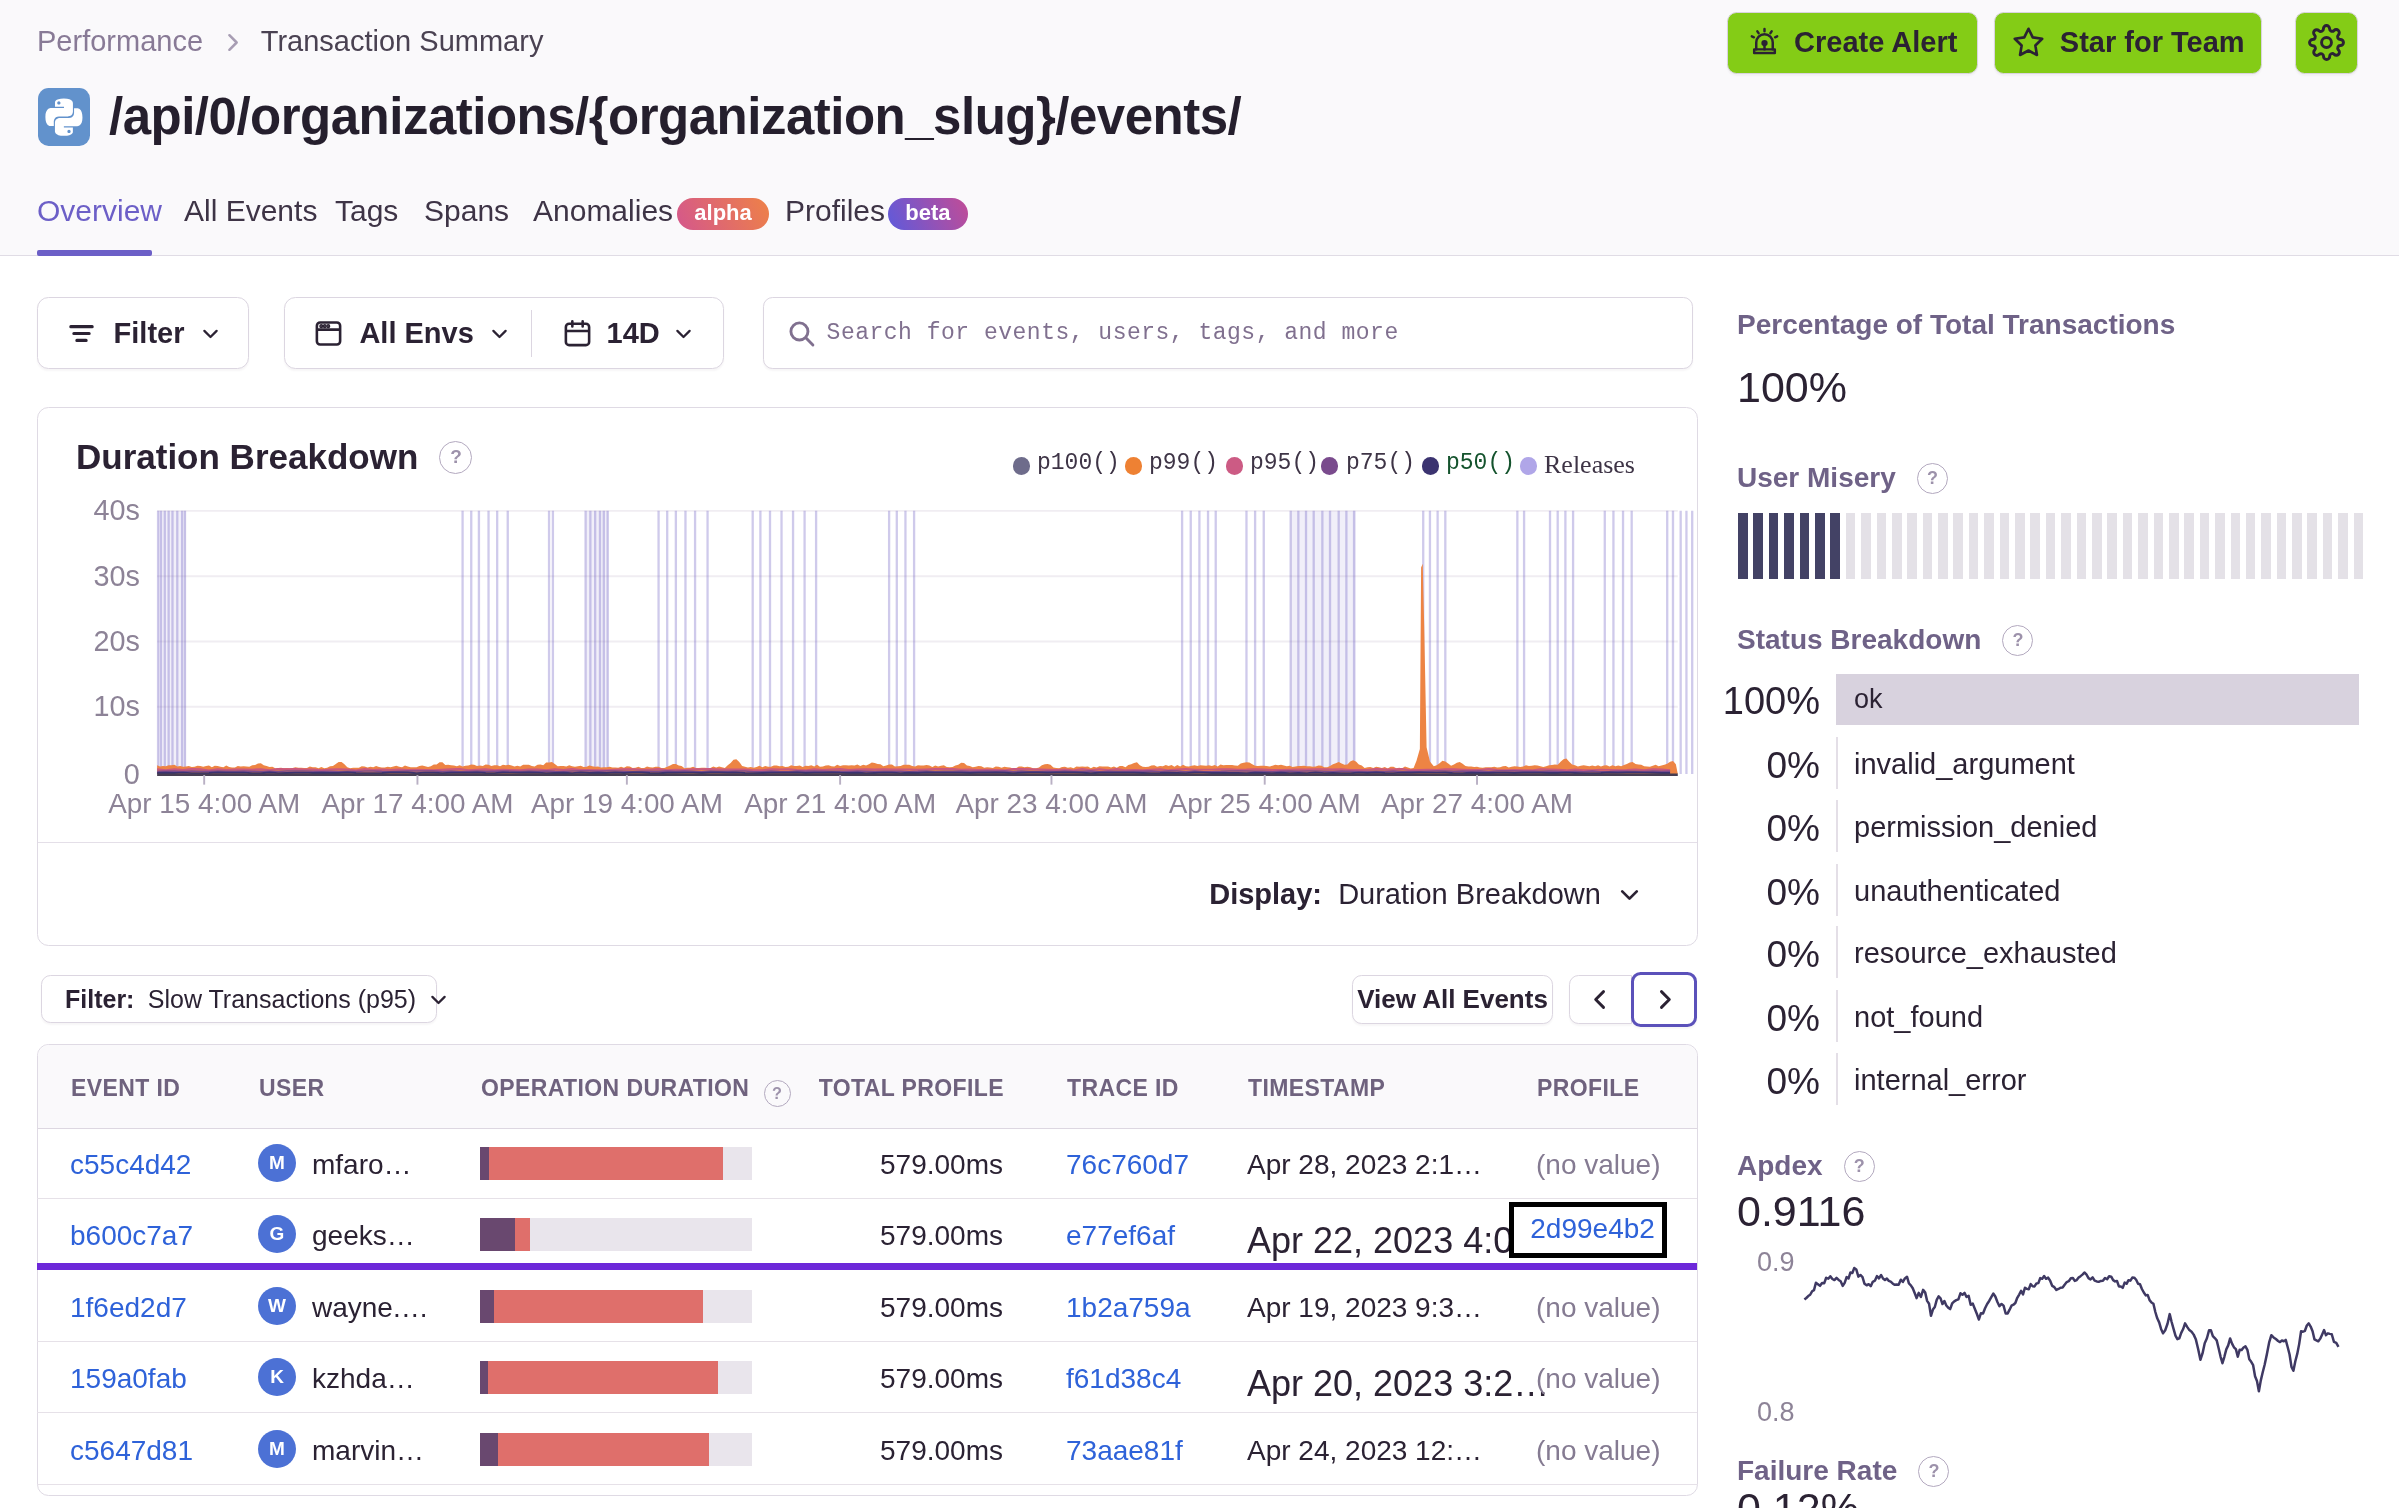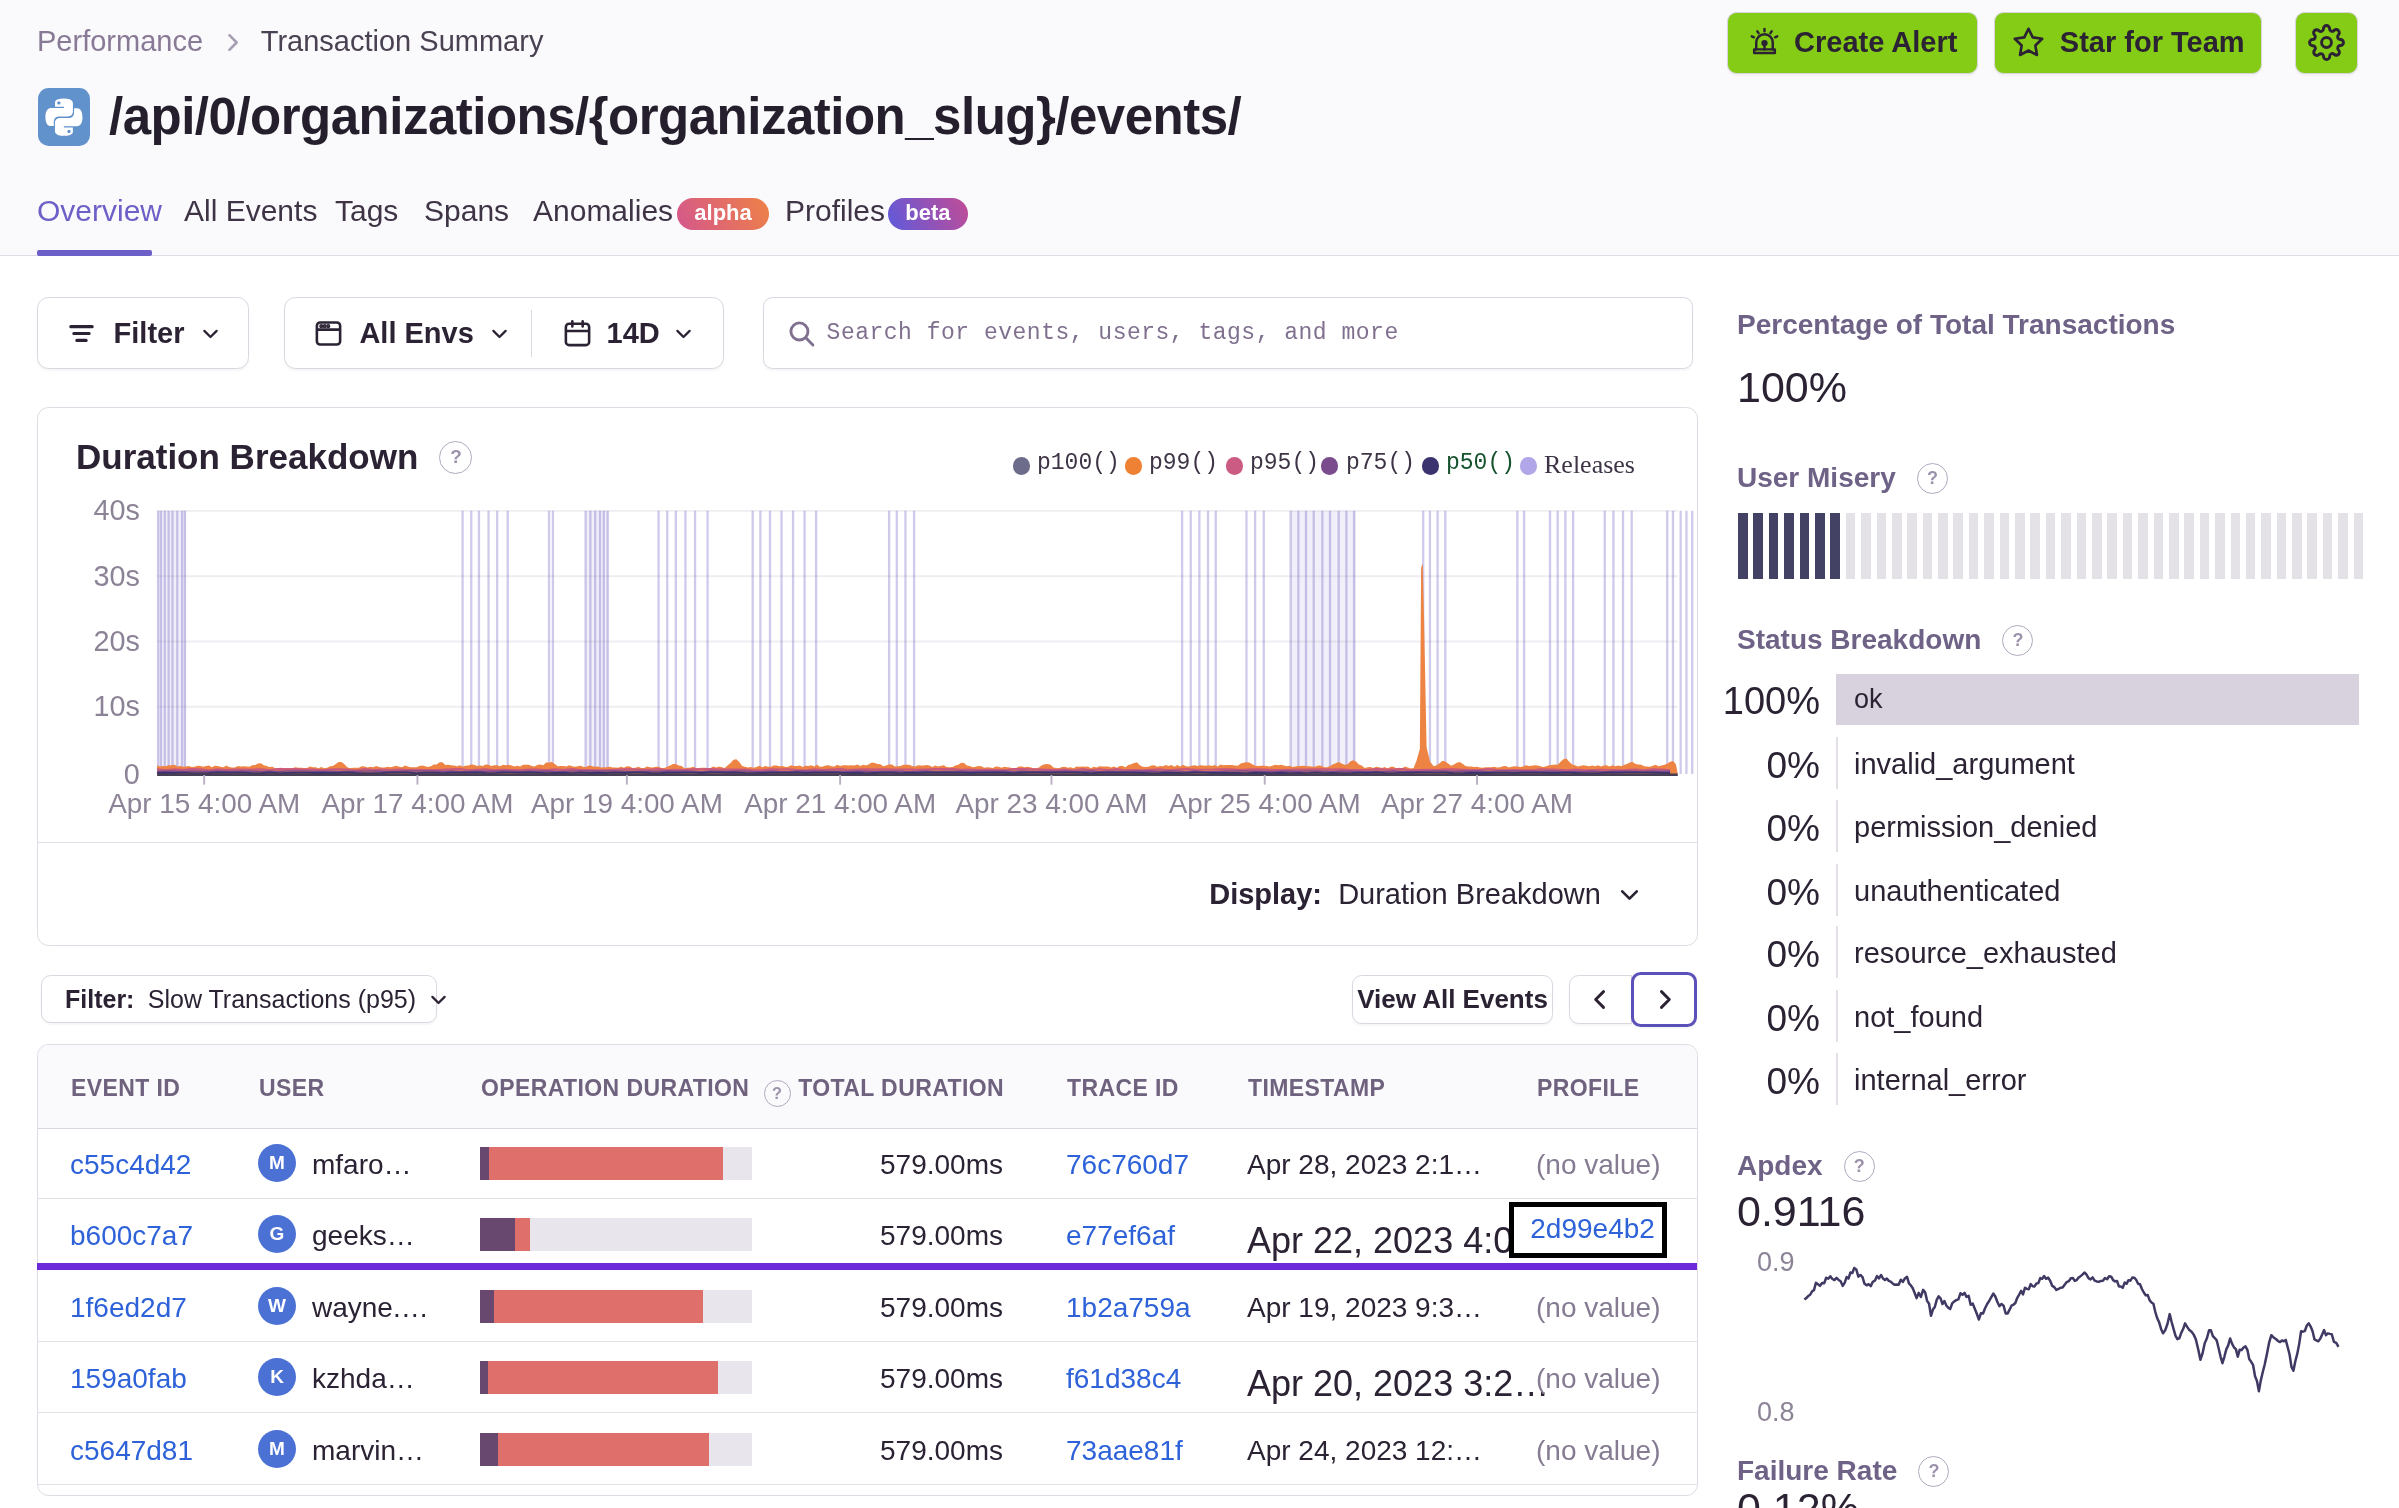--- a/index.html
+++ b/index.html
@@ -250,21 +250,21 @@
         <path d="M9.5 5.5L16 12l-6.5 6.5"></path>
       </svg>
     </div>
 
 <div class="panel" style="left:37px;top:1044px;width:1661px;height:452px;border-radius:11.5px">
   <div style="position:absolute;left:0;top:0;width:1659px;height:84px;background:#FAF9FB;border-bottom:1px solid #DDD7E1;border-radius:11.5px 11.5px 0 0;
     font-size:23px;font-weight:700;color:#6F627E;letter-spacing:0.4px">
     <span style="position:absolute;left:33px;top:30px">EVENT ID</span>
     <span style="position:absolute;left:221px;top:30px">USER</span>
     <span style="position:absolute;left:443px;top:30px">OPERATION DURATION <span style="margin-left:7.7px;vertical-align:-3.8px"><span style="display:inline-block;width:27px;height:27px;border:1.9px solid #B3A9BF;border-radius:50%;color:#9D92AB;font-size:16.3px;font-weight:700;line-height:24px;text-align:center;vertical-align:middle">?</span></span></span>
-    <span style="position:absolute;left:0px;top:30px;width:966px;text-align:right">TOTAL DURATION</span>
+    <span style="position:absolute;left:0px;top:30px;width:966px;text-align:right">TOTAL PROFILE</span>
     <span style="position:absolute;left:1029px;top:30px">TRACE ID</span>
     <span style="position:absolute;left:1210px;top:30px">TIMESTAMP</span>
     <span style="position:absolute;left:1499px;top:30px">PROFILE</span>
   </div>
 </div>
 <div style="position:absolute;left:37px;top:1128px;width:1660px;height:71px;border-bottom:1px solid #E6E1E8">
       <a class="lnk" style="position:absolute;left:33px;top:21px">c55c4d42</a>
       <span style="position:absolute;left:221px;top:16.3px;width:38px;height:38px;border-radius:50%;background:#4C71D5;color:#fff;font-size:19px;font-weight:700;text-align:center;line-height:38px">M</span>
       <span style="position:absolute;left:275px;top:21px;font-size:28px;color:#2B2233">mfaro…</span>
       <span style="position:absolute;left:443px;top:19px;width:272px;height:33px;background:#E9E5EC">

